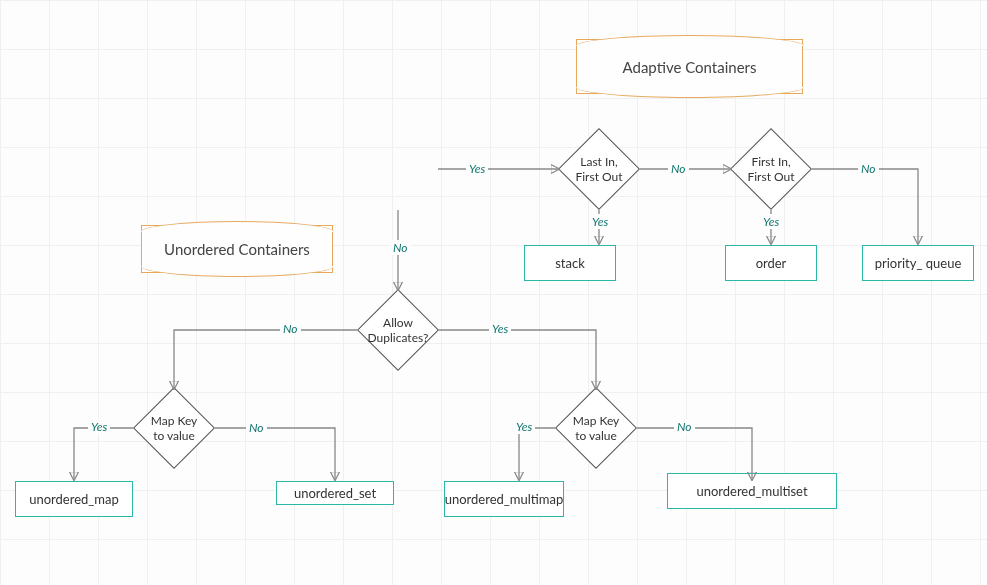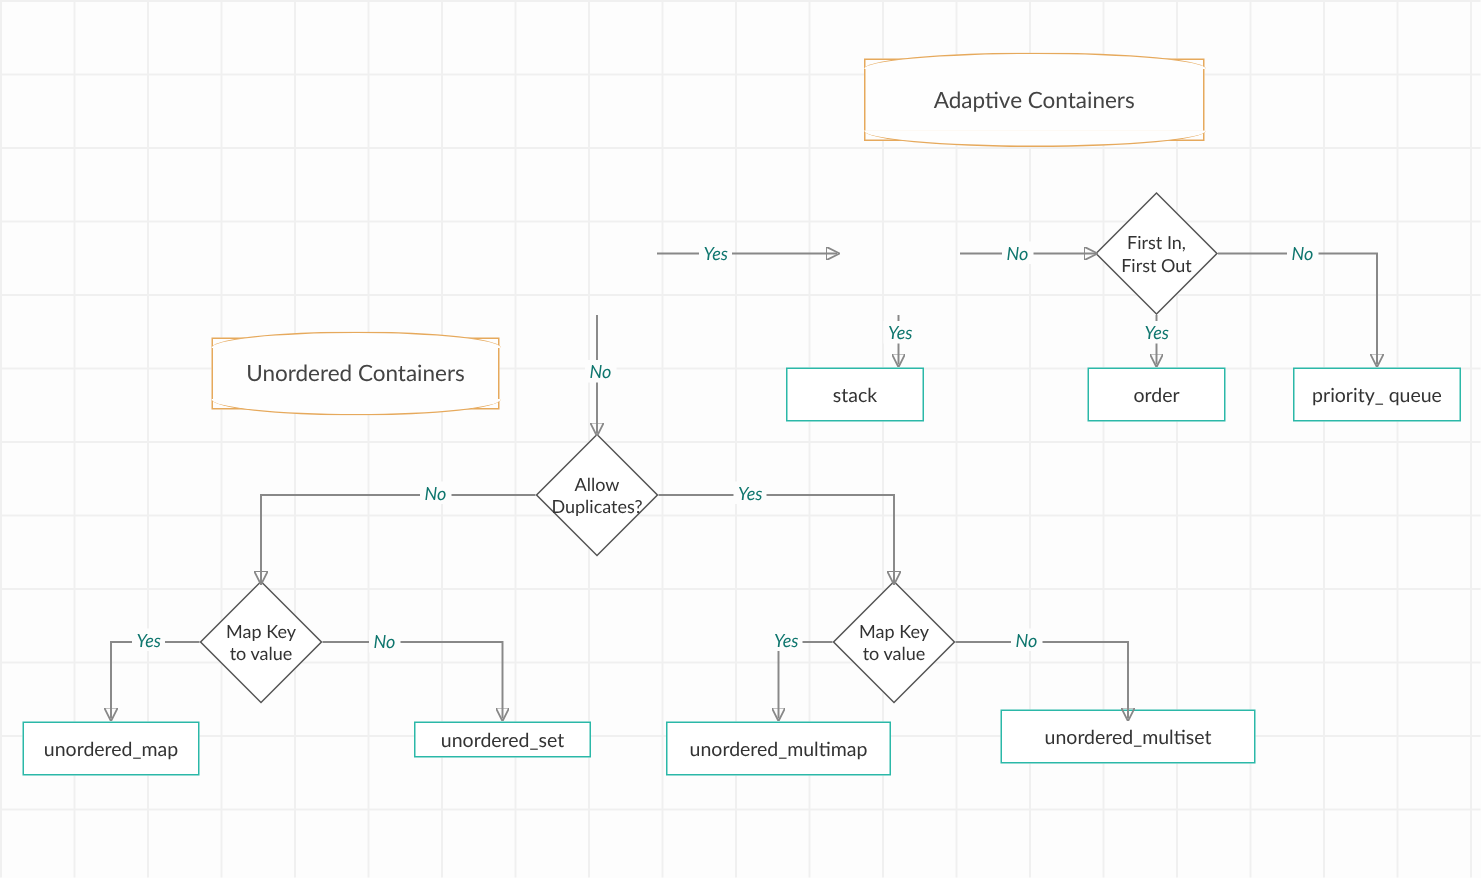--- a/index.html
+++ b/index.html
@@ -115,20 +115,23 @@
 
 <div class="canvas">
 
   <div class="banner" style="left:576px; top:39px; width:227px; height:55px;">
     <span class="banner-text">Adaptive Containers</span>
   </div>
   <div class="banner" style="left:141px; top:225px; width:192px; height:48px;">
     <span class="banner-text">Unordered Containers</span>
   </div>
 
+  <div class="diamond" style="left:570px; top:140px; width:58px; height:58px;">
+    <span class="diamond-text">Last In, First Out</span>
+  </div>
   <div class="diamond" style="left:742px; top:140px; width:58px; height:58px;">
     <span class="diamond-text">First In, First Out</span>
   </div>
   <div class="diamond" style="left:369px; top:301px; width:58px; height:58px;">
     <span class="diamond-text">Allow Duplicates?</span>
   </div>
   <div class="diamond" style="left:145px; top:399px; width:58px; height:58px;">
     <span class="diamond-text">Map Key to value</span>
   </div>
   <div class="diamond" style="left:567px; top:399px; width:58px; height:58px;">
@@ -143,21 +146,21 @@
   </div>
   <div class="box" style="left:862px; top:245px; width:112px; height:36px;">
     <span>priority_ queue</span>
   </div>
   <div class="box" style="left:15px; top:481px; width:118px; height:36px;">
     <span>unordered_map</span>
   </div>
   <div class="box" style="left:276px; top:481px; width:118px; height:24px;">
     <span>unordered_set</span>
   </div>
-  <div class="box" style="left:444px; top:481px; width:150px; height:36px;">
+  <div class="box" style="left:444px; top:481px; width:120px; height:36px;">
     <span>unordered_multimap</span>
   </div>
   <div class="box" style="left:667px; top:473px; width:170px; height:36px;">
     <span>unordered_multiset</span>
   </div>
 
   <span class="elabel" style="left:466px; top:161px;">Yes</span>
   <span class="elabel" style="left:668px; top:161px;">No</span>
   <span class="elabel" style="left:858px; top:161px;">No</span>
   <span class="elabel" style="left:589px; top:214px;">Yes</span>

